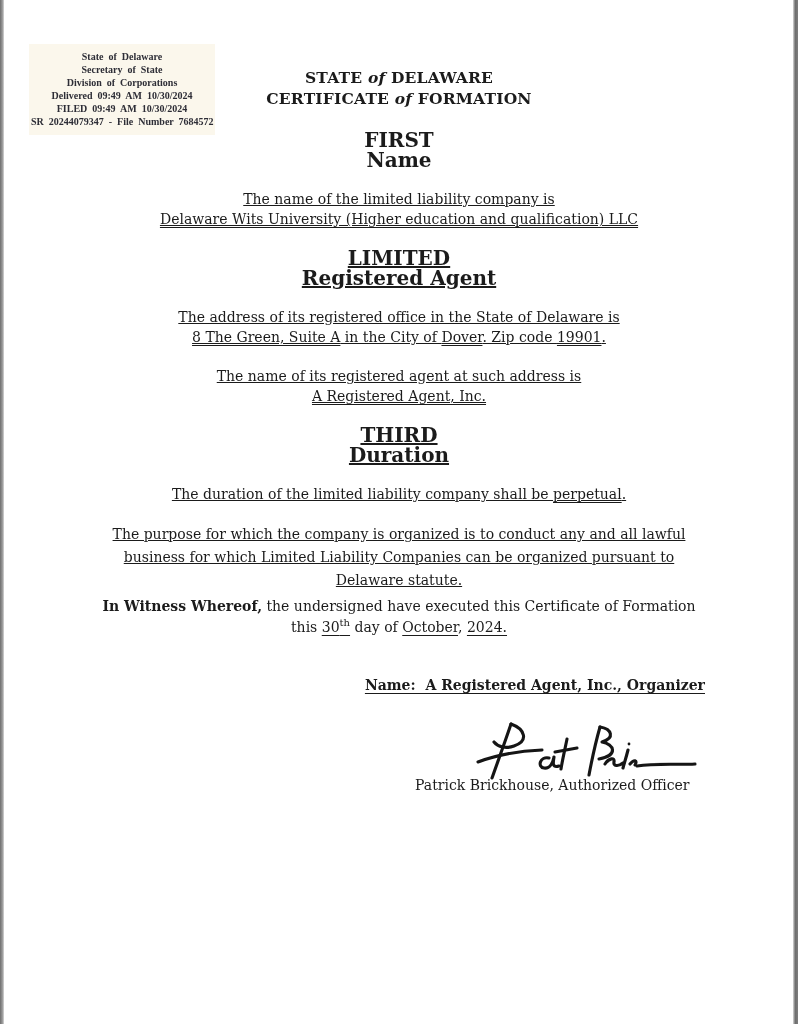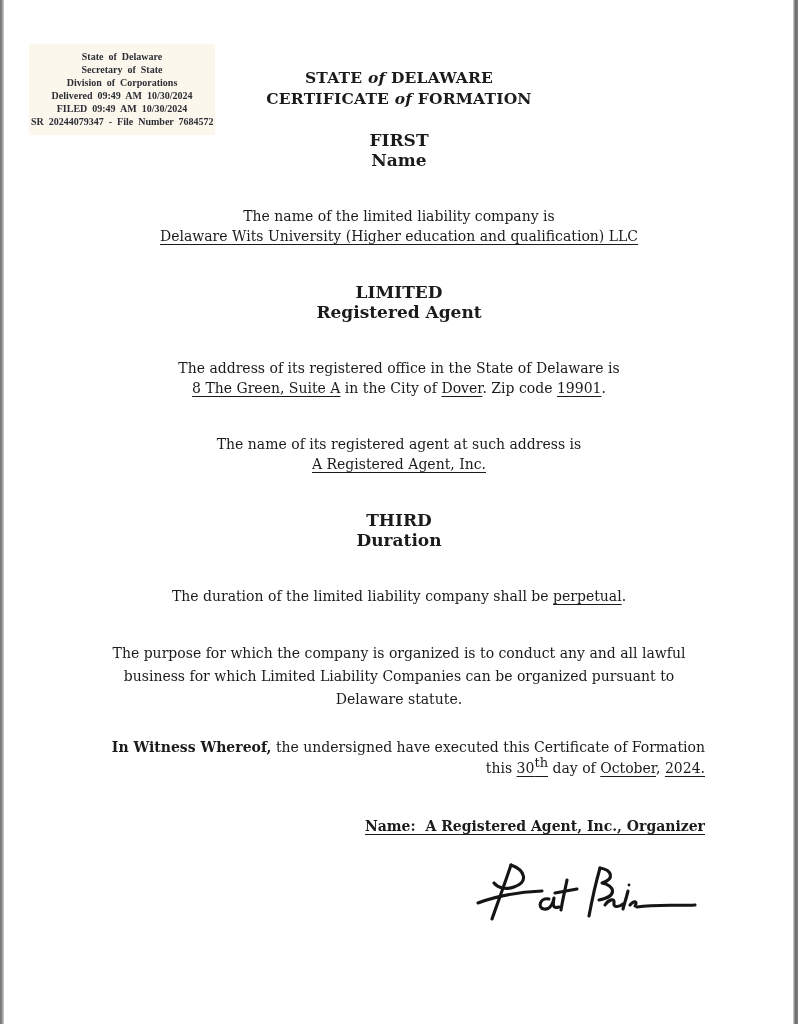--- a/index.html
+++ b/index.html
@@ -43,41 +43,41 @@
   .doc-title {
     margin-top: 67px;
     font-weight: bold;
     font-size: 15.5px;
     line-height: 21px;
     letter-spacing: 0.2px;
   }
   .doc-title .of { font-style: italic; }
   .article-heading {
     font-weight: bold;
-    font-size: 17px;
+    font-size: 20px;
     line-height: 20px;
   }
   .mt-head { margin-top: 21px; }
-  .mt-sec  { margin-top: 36px; }
+  .mt-sec  { margin-top: 19px; text-decoration: underline; }
   .mt-sec2 { margin-top: 20px; }
   .para { line-height: 20px; }
   .purpose-para { line-height: 23px; }
   u, .ul {
     text-decoration: underline;
     text-decoration-thickness: 1px;
     text-underline-offset: 3px;
   }
   .witness {
-    margin-top: 26px;
-    text-align: right;
+    margin-top: 4px;
+    text-align: center;
     line-height: 21px;
   }
   .witness .lead { font-weight: bold; }
   sup.ord {
-    font-size: 13px;
+    font-size: 10px;
     vertical-align: 6px;
     line-height: 0;
   }
   .organizer-line {
     margin-top: 17px;
     text-align: right;
     white-space: pre;
     font-weight: bold;
   }
   .sig-block {
@@ -180,15 +180,16 @@
       <path d="M119,18 C117,28 114,41 113,48"></path>
       <path d="M107,31 L129,27"></path>
       <path d="M152,6 C148,20 144,38 141,54"></path>
       <path d="M152,6 C164,8 167,17 154,21 C166,23 171,34 151,38"></path>
       <path d="M157,43 C161,37 167,36 166,41 C165,45 170,46 175,42"></path>
       <path d="M180,29 C178,37 176,43 175,47"></path>
       <circle cx="181" cy="23" r="1.4" fill="#151515" stroke="none"></circle>
       <path d="M182,43 C186,38 190,39 187,44"></path>
       <path d="M189,45 C208,42 230,44 247,43"></path>
     </svg>
+    <div class="signer-line">Patrick Brickhouse, Authorized Officer</div>
   </div>
 
 </div>
 
 </body></html>

